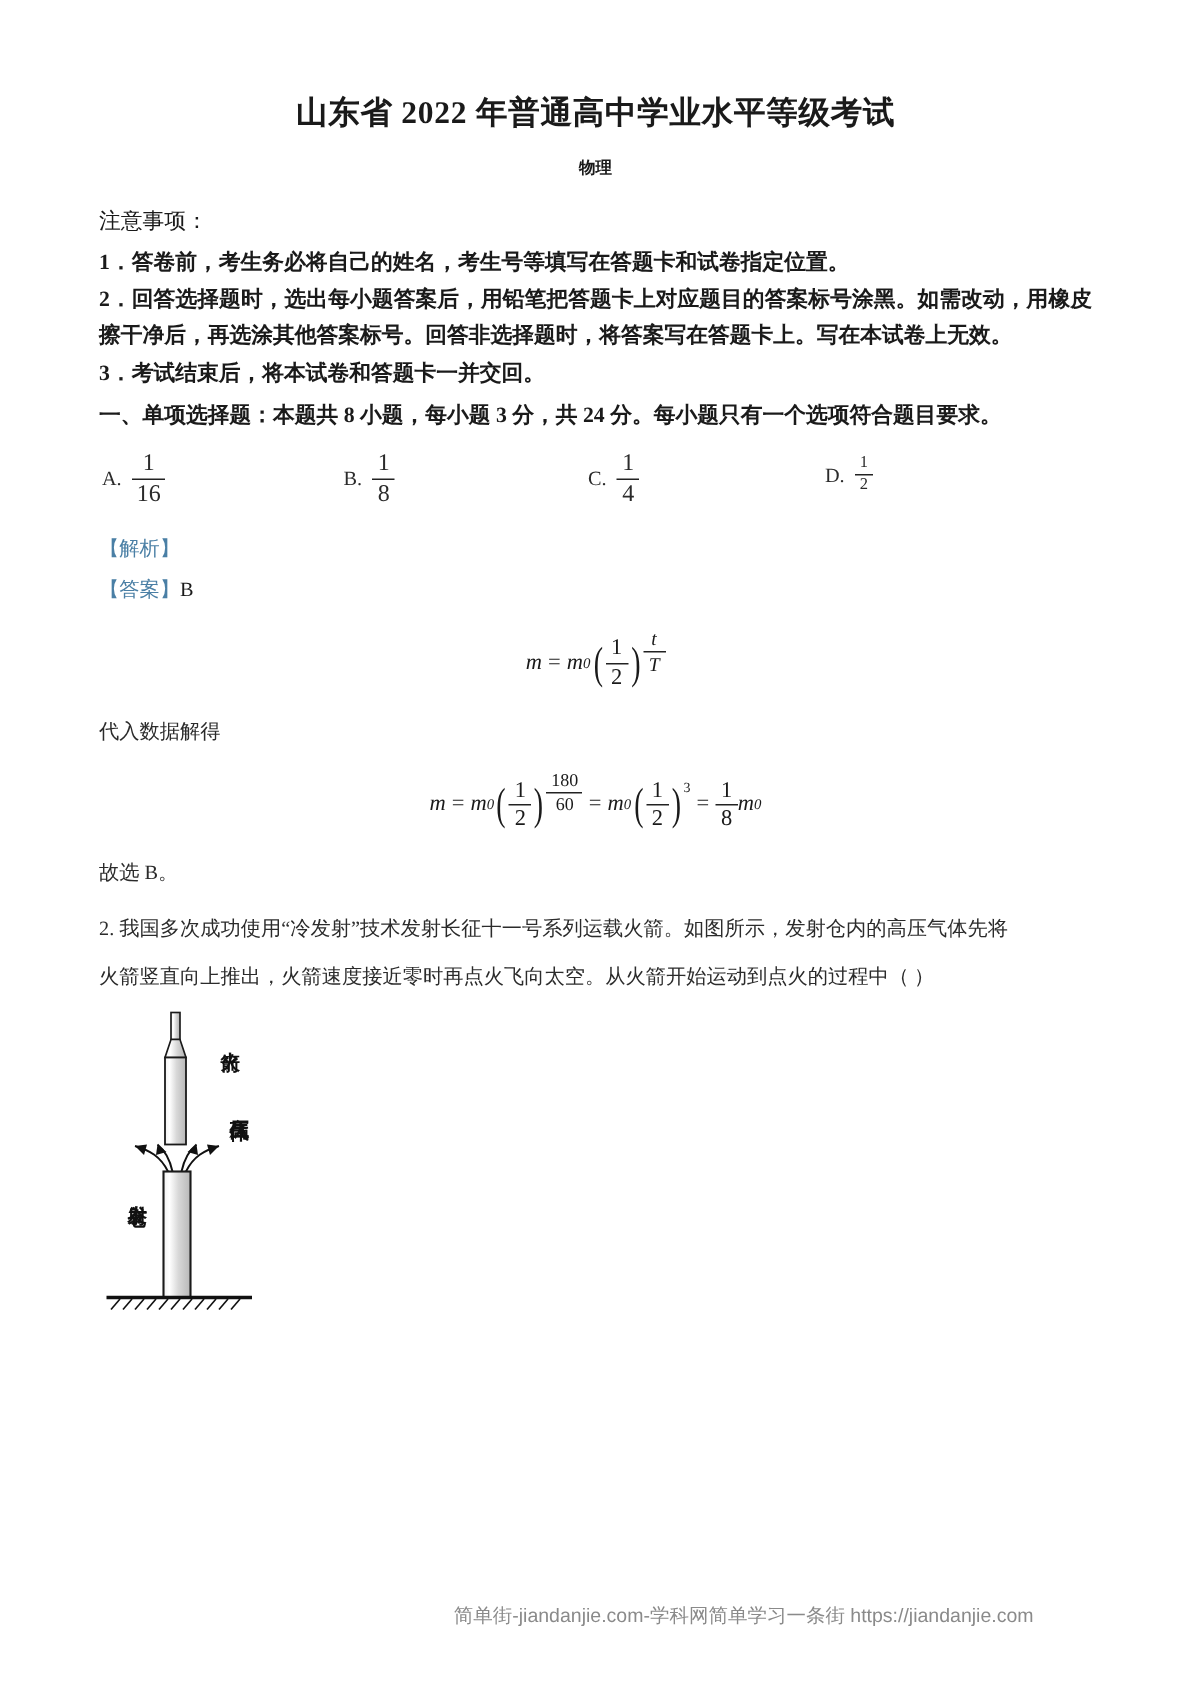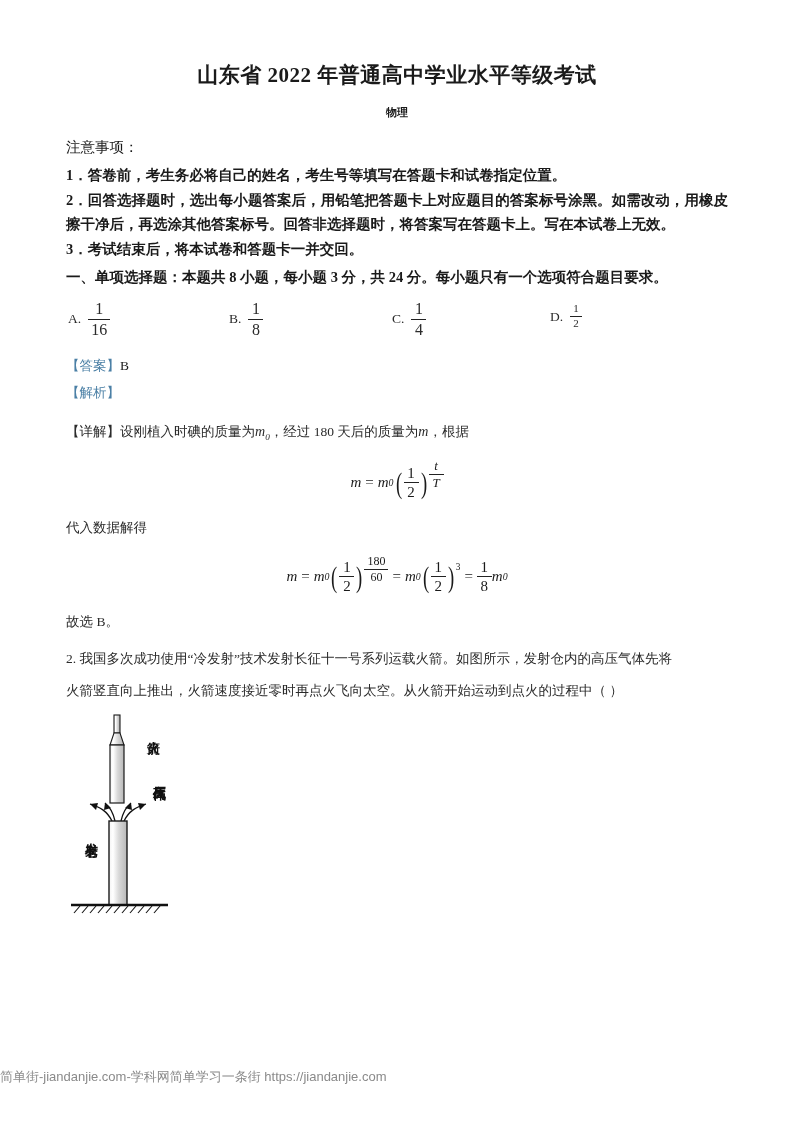--- a/index.html
+++ b/index.html
@@ -192,21 +192,21 @@
     letter-spacing: 1px;
     font-family: "Liberation Serif", "DejaVu Serif", serif;
   }
 
   
   .footer {
     position: absolute;
     left: 0;
     top: 1068px;
     width: 689px;
-    text-align: left;
+    text-align: right;
     font-size: 13px;
     color: #8a8a8a;
     font-family: "Liberation Sans", sans-serif;
   }
 </style>
 </head>
 <body>
 
 <div class="page">
   <div class="content">
@@ -251,29 +251,26 @@
         <span class="lbl">D.</span>
         <span class="frac small">
           <span class="num">1</span>
           <span class="bar"></span>
           <span class="den">2</span>
         </span>
       </div>
     </div>
 
     <p class="tagline">
+      <span class="tag">【解析】</span>
+    </p>
+    <p class="tagline">
       <span class="tag">【答案】</span><span class="tag-val">B</span>
     </p>
-    <p class="tagline">
-      <span class="tag">【解析】</span>
-    </p>
-
-    <p class="detail-line" style="margin-top:12px;">
-      <span>【详解】</span><span>设刚植入时碘的质量为</span><span class="math"><span>m</span><span class="sub">0</span></span><span>，经过 180 天后的质量为</span><span class="math">m</span><span>，根据</span>
-    </p>
+
 
     <div class="mathblock">
       <span class="mrow">
         <span>m</span>
         <span class="op">=</span>
         <span>m</span>
           <span class="sub">0</span>
         <span class="paren">
           <span class="pl">(</span>
           <span class="frac" style="font-size:15px;">

